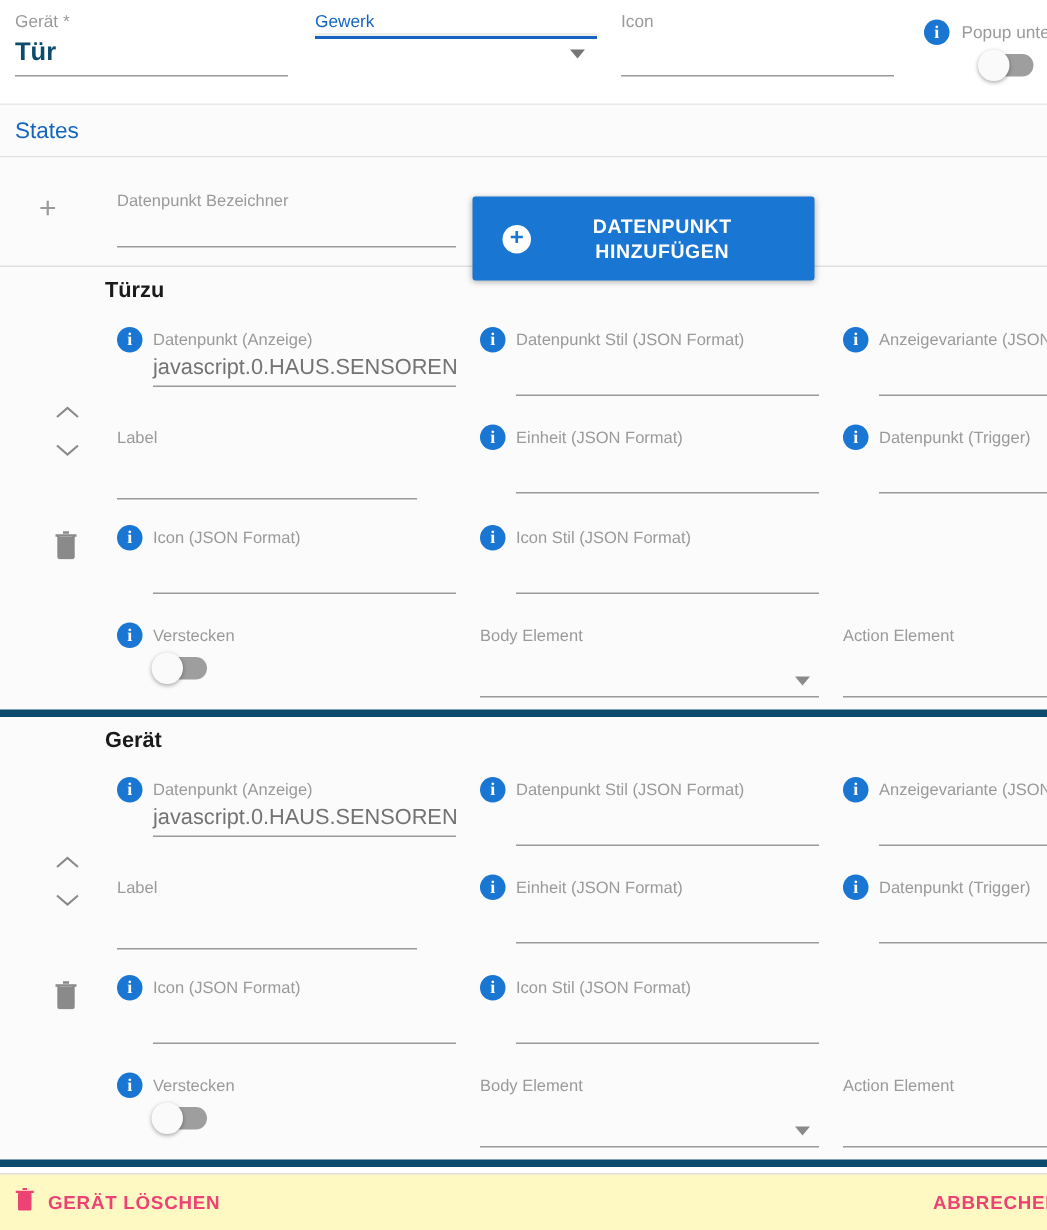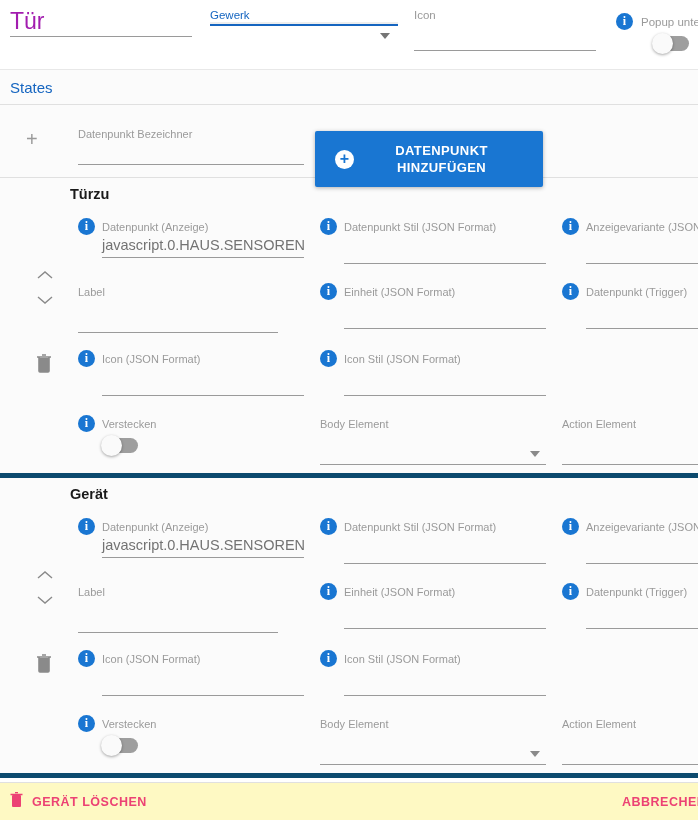--- a/index.html
+++ b/index.html
@@ -28,26 +28,27 @@
 
   .field-label {
     font-size: 11.5px;
     color: #9a9a9a;
     line-height: 14px;
     white-space: nowrap;
   }
   .field-label.focused { color: #1565c0; font-weight: 400; }
 
   .field-value {
-    font-size: 23px;
-    color: #a21caf;
+    font-size: 17px;
+    color: #0c4a6e;
     line-height: 26px;
     height: 28px;
     white-space: nowrap;
     overflow: hidden;
+    font-weight: bold;
   }
 
   .field-underline {
     height: 1px;
     background: #9a9a9a;
   }
   .field-underline.focused { height: 2px; background: #1565c0; }
 
   .select-filled {
     background: #eeeeee;
@@ -255,20 +256,21 @@
     white-space: nowrap;
     cursor: pointer;
   }
 </style>
 </head>
 <body>
 
 <div class="top-row">
 
   <div class="field" style="left:10px; top:8px; width:182px;">
+    <div class="field-label">Gerät *</div>
     <div class="field-value">Tür</div>
     <div class="field-underline"></div>
   </div>
 
   <div class="field" style="left:210px; top:8px; width:188px;">
     <div class="field-label focused">Gewerk</div>
     <div class="select-filled">
       <span class="caret"></span>
     </div>
     <div class="field-underline focused"></div>

